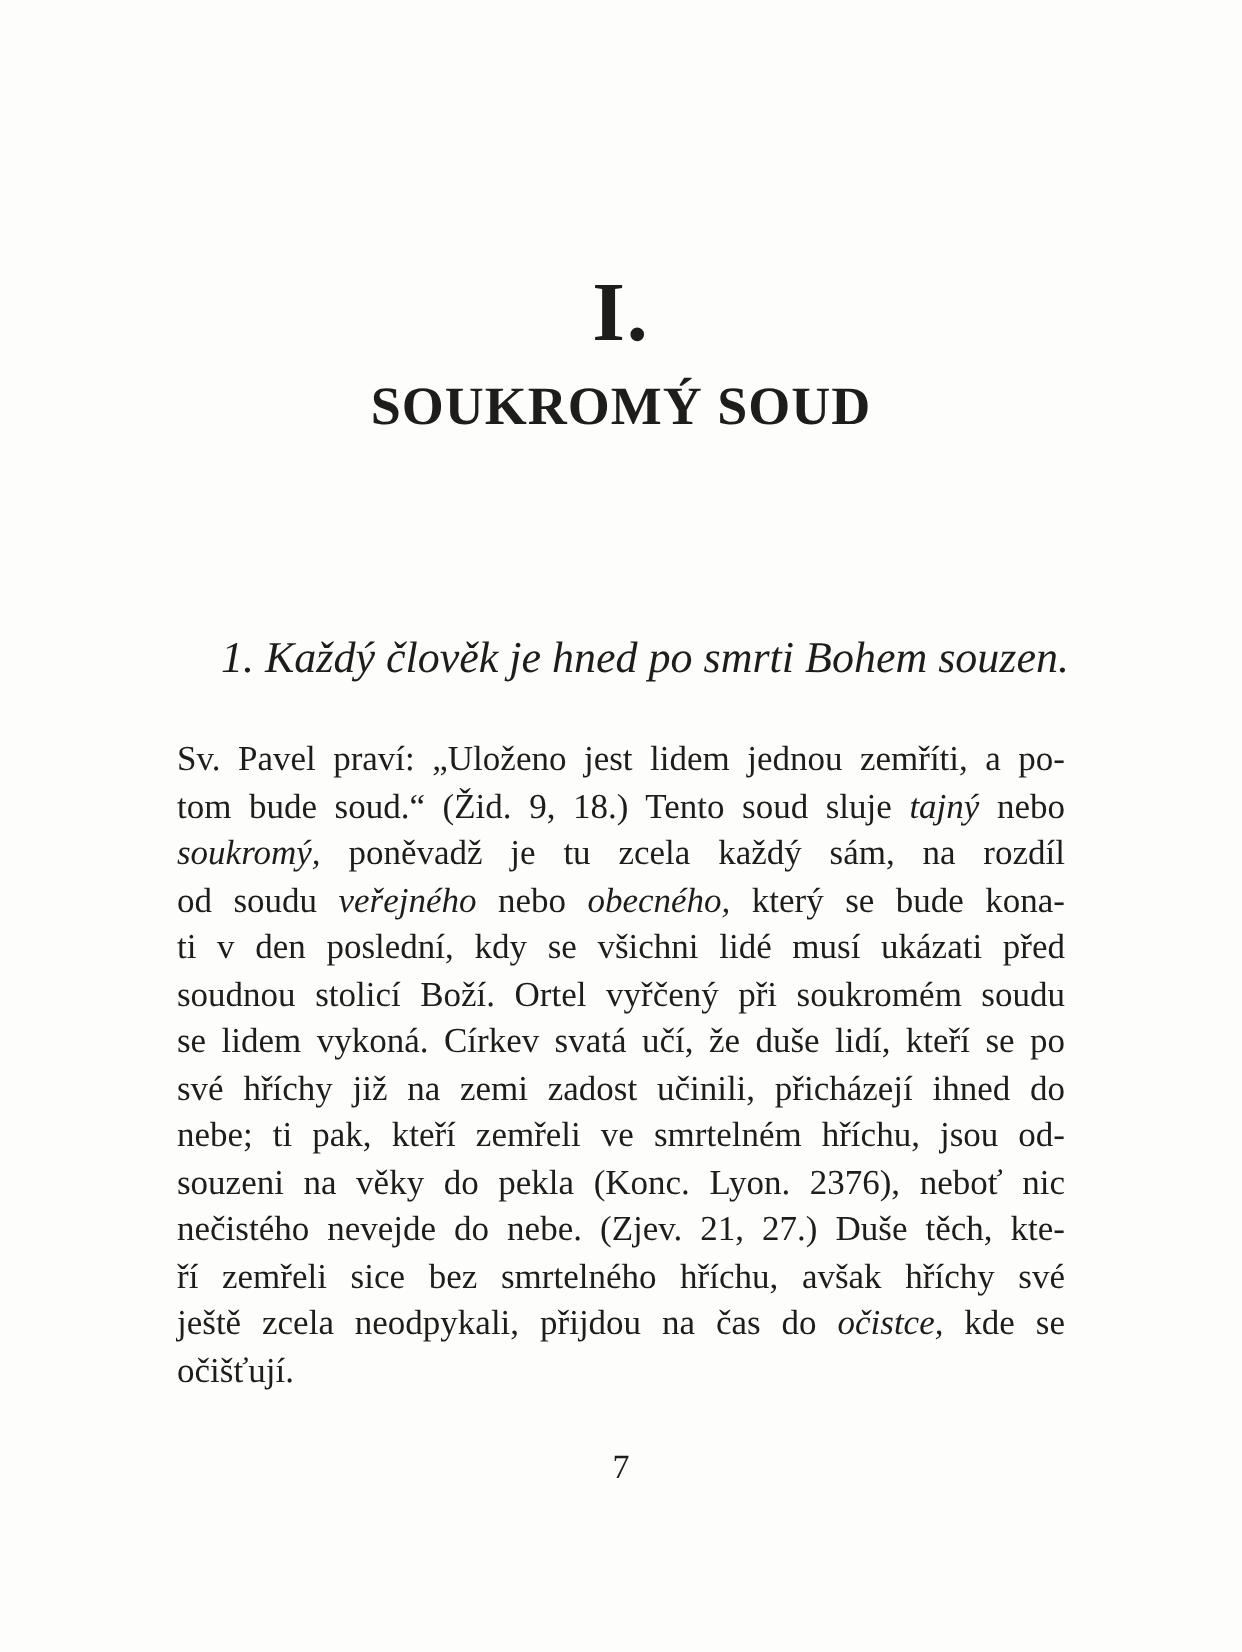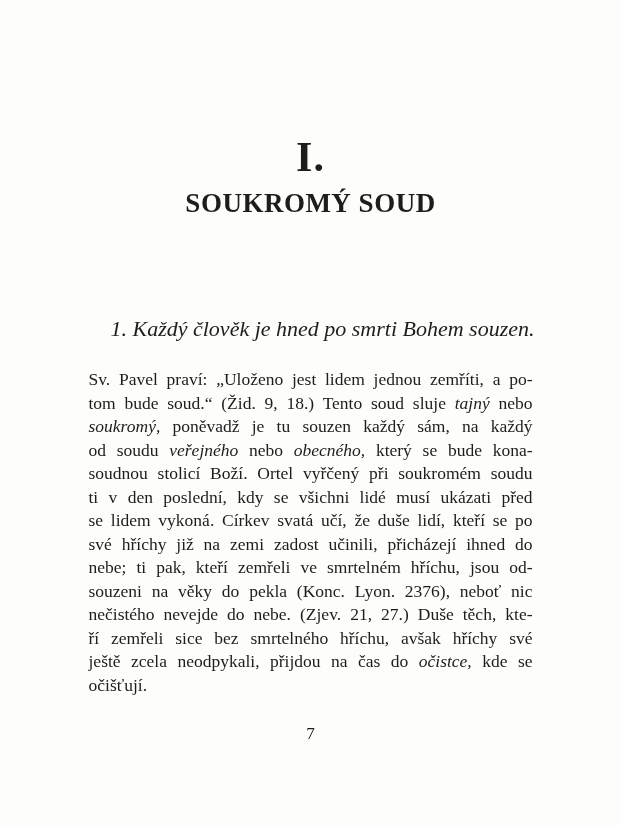--- a/index.html
+++ b/index.html
@@ -75,24 +75,24 @@
 </head>
 <body style="background: rgb(253, 253, 252); color: rgb(31, 28, 28);">
 
 <div class="page">
   <h1 class="chapter-number">I.</h1>
   <h2 class="chapter-title">SOUKROMÝ SOUD</h2>
   <h3 class="section-heading">1. Každý člověk je hned po smrti Bohem souzen.</h3>
   <div class="paragraph">
       <div class="line"><span>Sv. Pavel praví: „Uloženo jest lidem jednou zemříti, a po-</span></div>
       <div class="line"><span>tom bude soud.“ (Žid. 9, 18.) Tento soud sluje </span><em>tajný</em><span> nebo</span></div>
-      <div class="line"><em>soukromý,</em><span> poněvadž je tu souzen každý sám, na každý</span></div>
+      <div class="line"><em>soukromý,</em><span> poněvadž je tu zcela každý sám, na rozdíl</span></div>
       <div class="line"><span>od soudu </span><em>veřejného</em><span> nebo </span><em>obecného,</em><span> který se bude kona-</span></div>
+      <div class="line"><span>ti v den poslední, kdy se všichni lidé musí ukázati před</span></div>
       <div class="line"><span>soudnou stolicí Boží. Ortel vyřčený při soukromém soudu</span></div>
-      <div class="line"><span>ti v den poslední, kdy se všichni lidé musí ukázati před</span></div>
       <div class="line"><span>se lidem vykoná. Církev svatá učí, že duše lidí, kteří se po</span></div>
       <div class="line"><span>své hříchy již na zemi zadost učinili, přicházejí ihned do</span></div>
       <div class="line"><span>nebe; ti pak, kteří zemřeli ve smrtelném hříchu, jsou od-</span></div>
       <div class="line"><span>souzeni na věky do pekla (Konc. Lyon. 2376), neboť nic</span></div>
       <div class="line"><span>nečistého nevejde do nebe. (Zjev. 21, 27.) Duše těch, kte-</span></div>
       <div class="line"><span>ří zemřeli sice bez smrtelného hříchu, avšak hříchy své</span></div>
       <div class="line"><span>ještě zcela neodpykali, přijdou na čas do </span><em>očistce,</em><span> kde se</span></div>
       <div class="line last-line"><span>očišťují.</span></div>
     </div>
   <div class="page-number">7</div>

